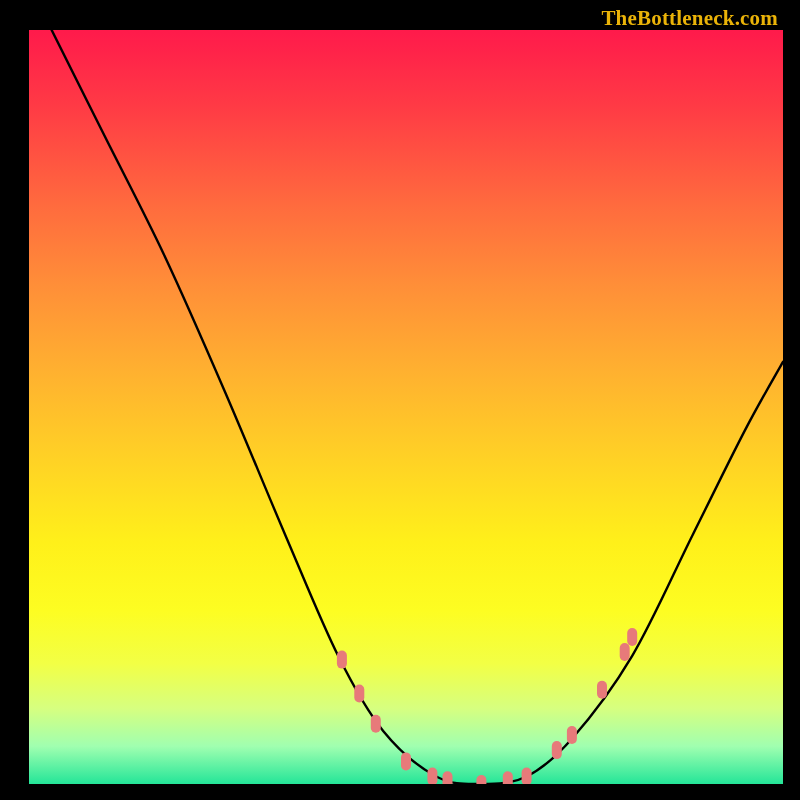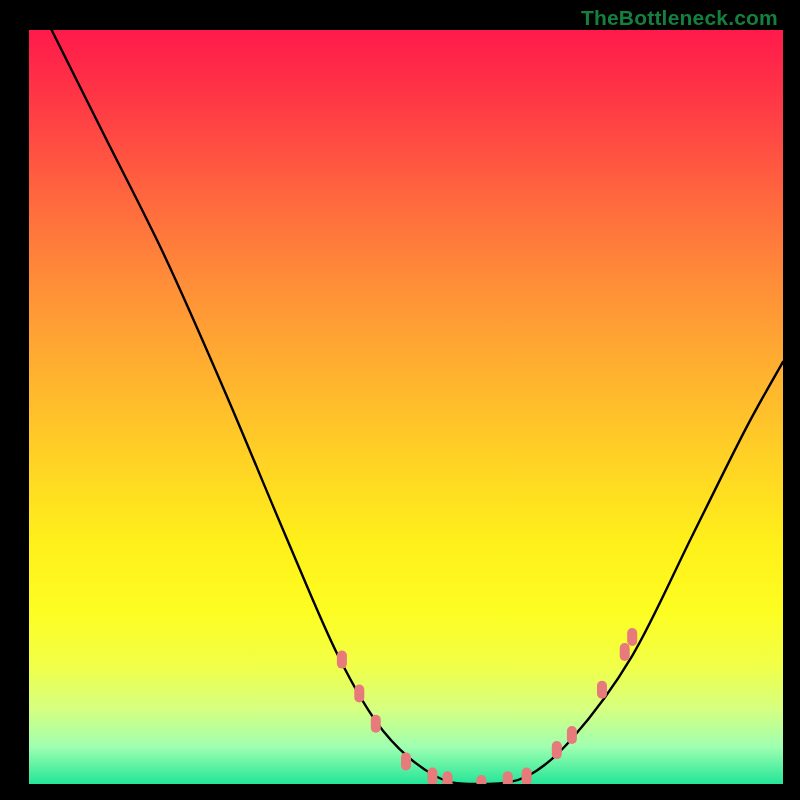--- a/index.html
+++ b/index.html
@@ -36,24 +36,24 @@
       #f2ff45 84%,
       #d6ff80 90%,
       #a0ffb0 95%,
       #24e598 100%
     );
   }
   .watermark {
     position: absolute;
     top: 6px;
     right: 22px;
-    font-family: Liberation Sans, sans-serif;
+    font-family: Liberation Serif, serif;
     font-size: 21px;
     font-weight: 600;
-    color: #15803d;
+    color: #eab308;
     letter-spacing: 0.2px;
     user-select: none;
   }
   svg.curve {
     position: absolute;
     left: 0;
     top: 0;
     width: 754px;
     height: 754px;
   }

